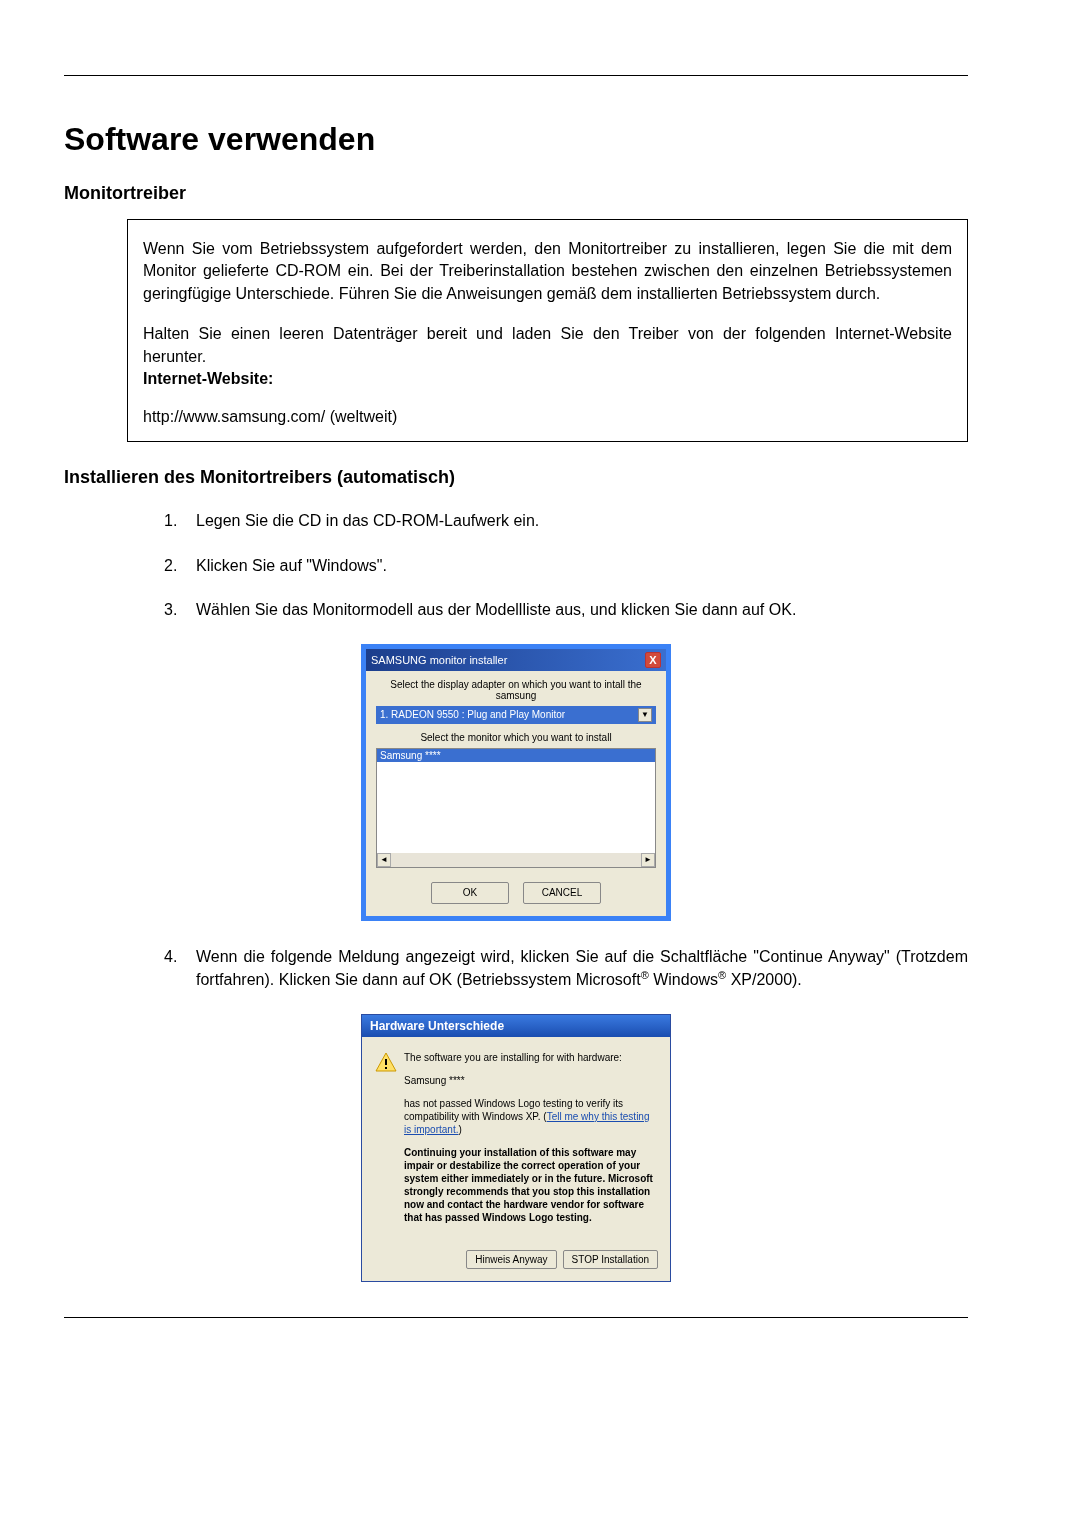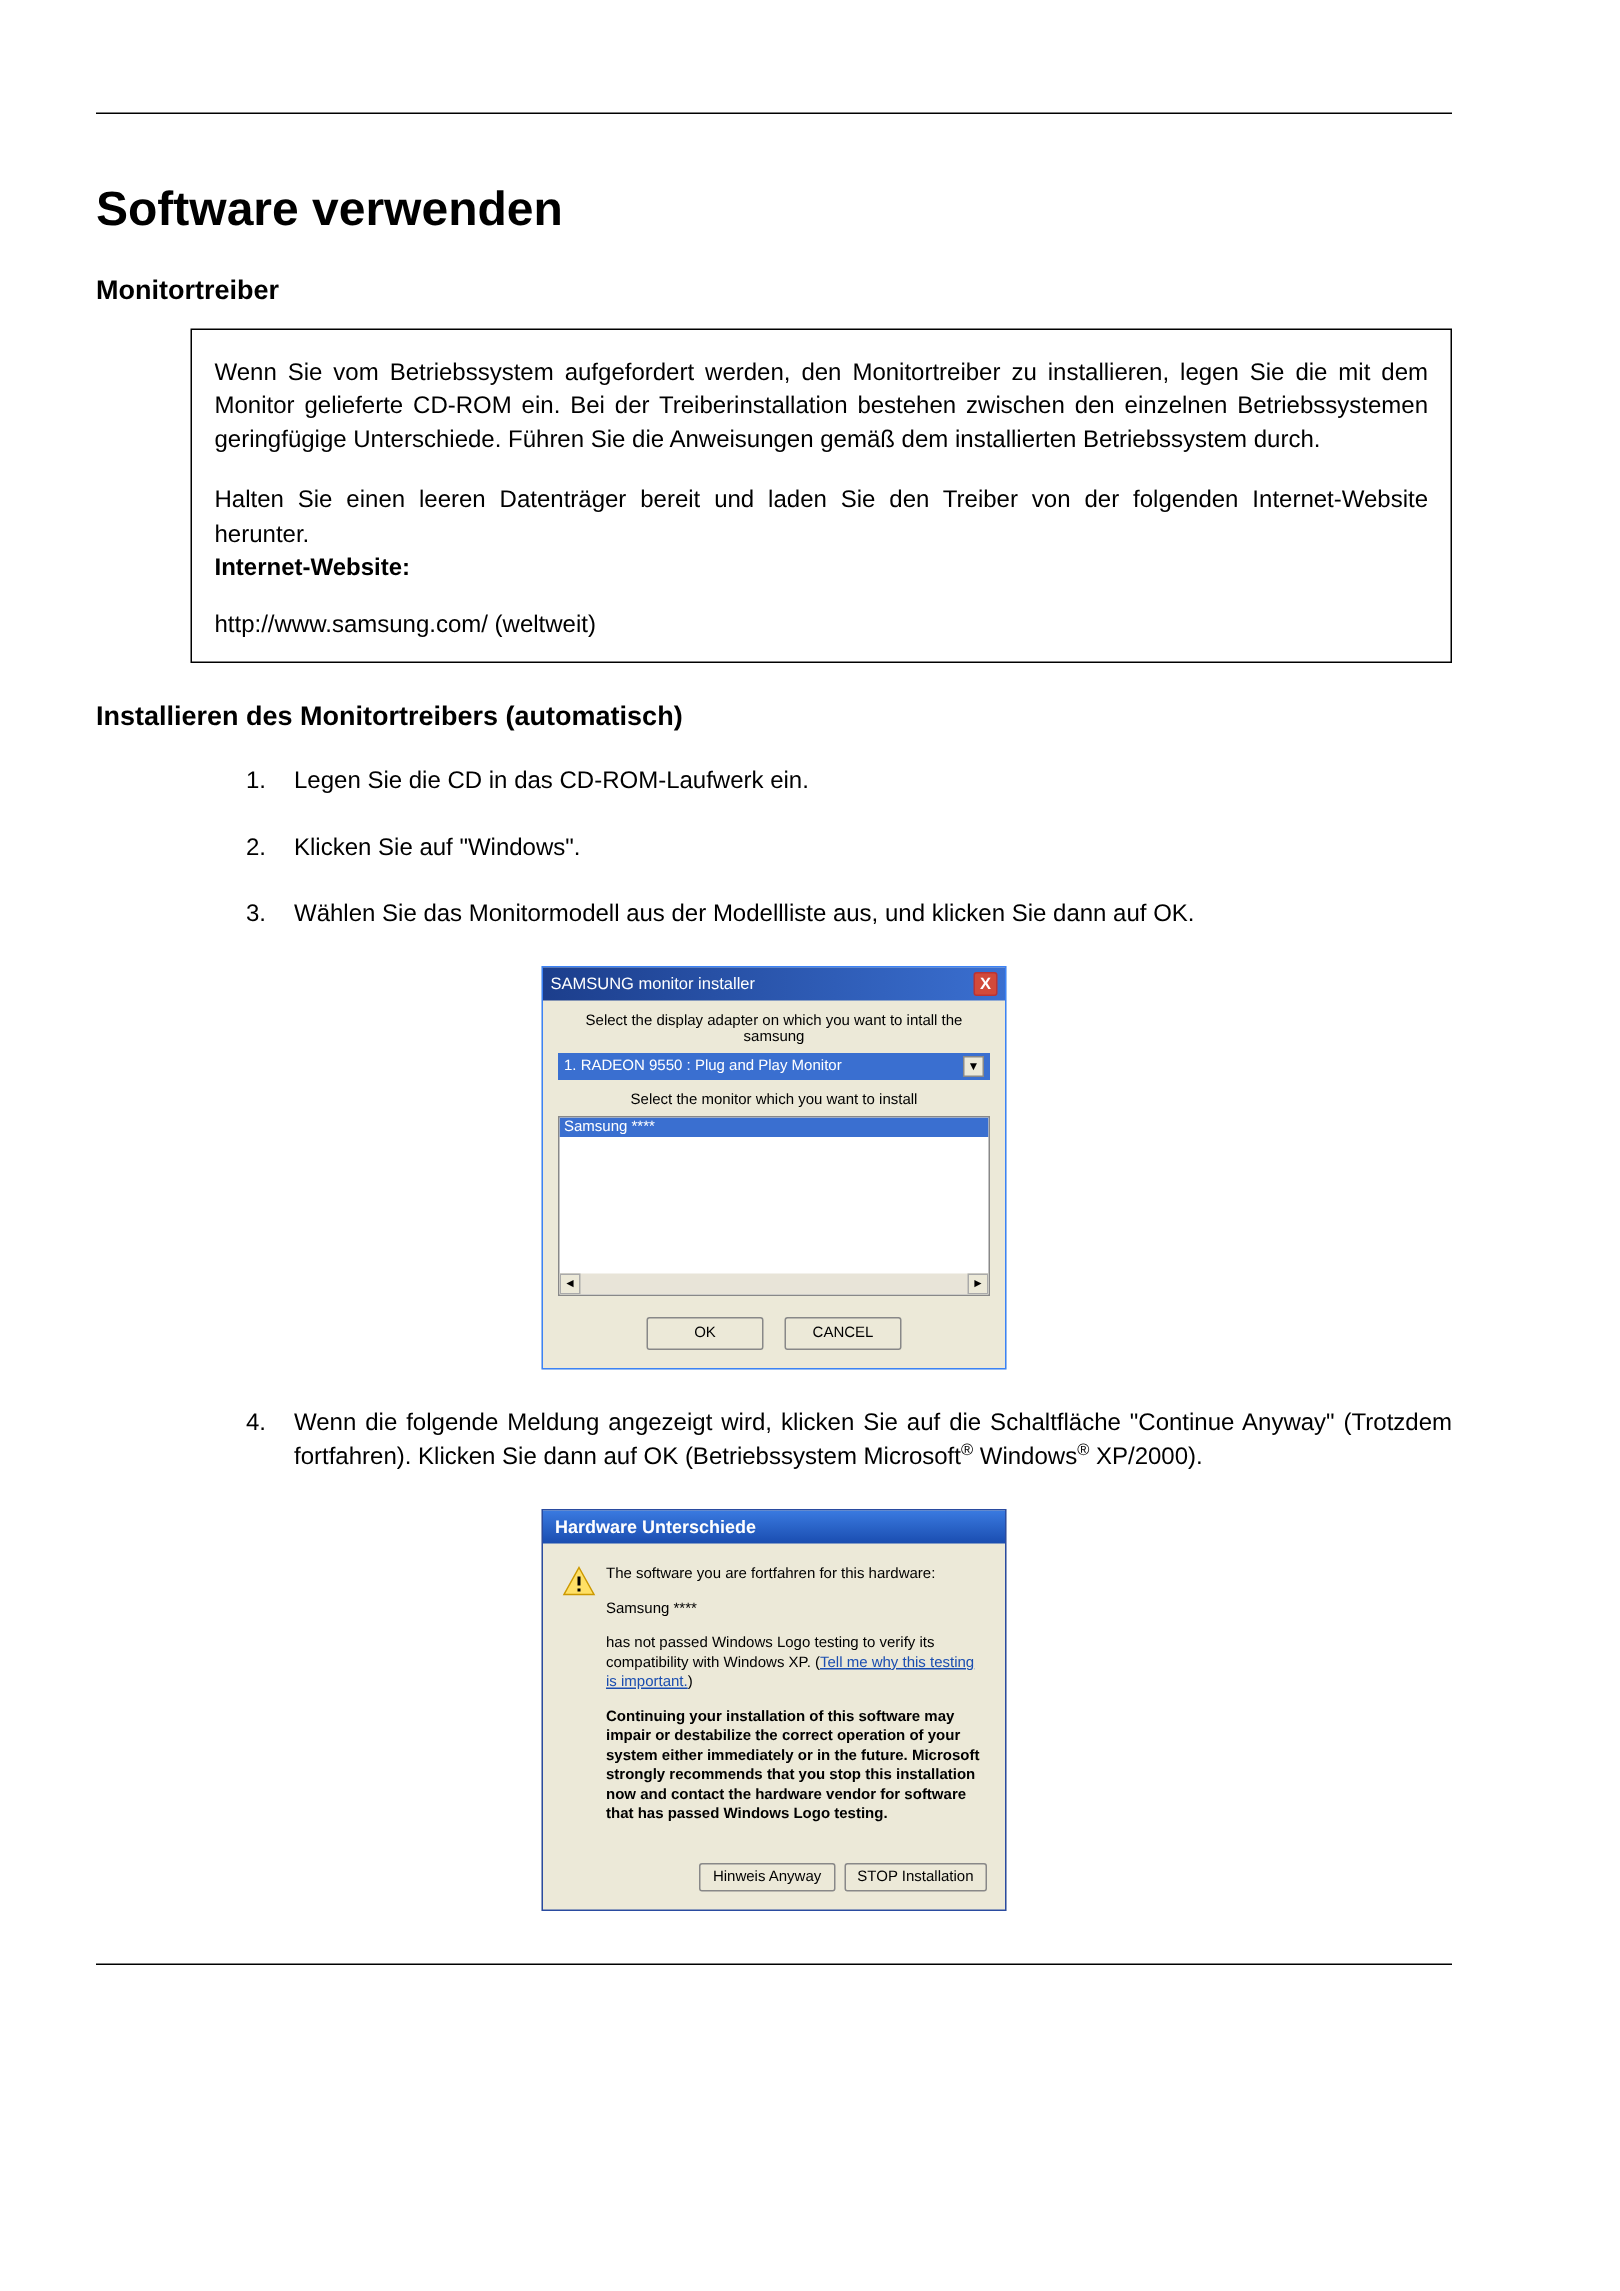--- a/index.html
+++ b/index.html
@@ -84,21 +84,21 @@
     sup { font-size: 11px; }
     .img-container {
       display: flex;
       justify-content: center;
       margin-top: 5px;
       margin-bottom: 25px;
     }
     
     .installer {
       width: 310px;
-      border: 1px solid #3b82f6;
+      border: 5px solid #3b82f6;
       background: #ece9d8;
       font-size: 11px;
     }
     .installer-title {
       background: linear-gradient(to right, #1c3e8c, #3a6fd0);
       color: #fff;
       padding: 3px 5px;
       display: flex;
       justify-content: space-between;
       align-items: center;
@@ -325,21 +325,21 @@
       <div class="hw-title">Hardware Unterschiede</div>
       <div class="hw-body">
         <div class="hw-icon">
           <svg viewBox="0 0 24 24" width="24" height="24">
             <path d="M12 2 L22 20 L2 20 Z" fill="#ffe066" stroke="#cc9900" stroke-width="1"></path>
             <rect x="11" y="8" width="2" height="6" fill="#000"></rect>
             <rect x="11" y="16" width="2" height="2" fill="#000"></rect>
           </svg>
         </div>
         <div class="hw-text-col">
-          <div class="hw-p">The software you are fortfahren for this hardware:</div>
+          <div class="hw-p">The software you are installing for with hardware:</div>
           <div class="hw-p">Samsung ****</div>
           <div class="hw-p">
             <span>has not passed Windows Logo testing to verify its compatibility with Windows XP. (</span><span class="hw-link">Tell me why this testing is important.</span><span>)</span>
           </div>
           <div class="hw-p hw-bold">Continuing your installation of this software may impair or destabilize the correct operation of your system either immediately or in the future. Microsoft strongly recommends that you stop this installation now and contact the hardware vendor for software that has passed Windows Logo testing.</div>
         </div>
       </div>
       <div class="hw-btn-row">
         <div class="hw-btn">Hinweis Anyway</div>
         <div class="hw-btn">STOP Installation</div>

